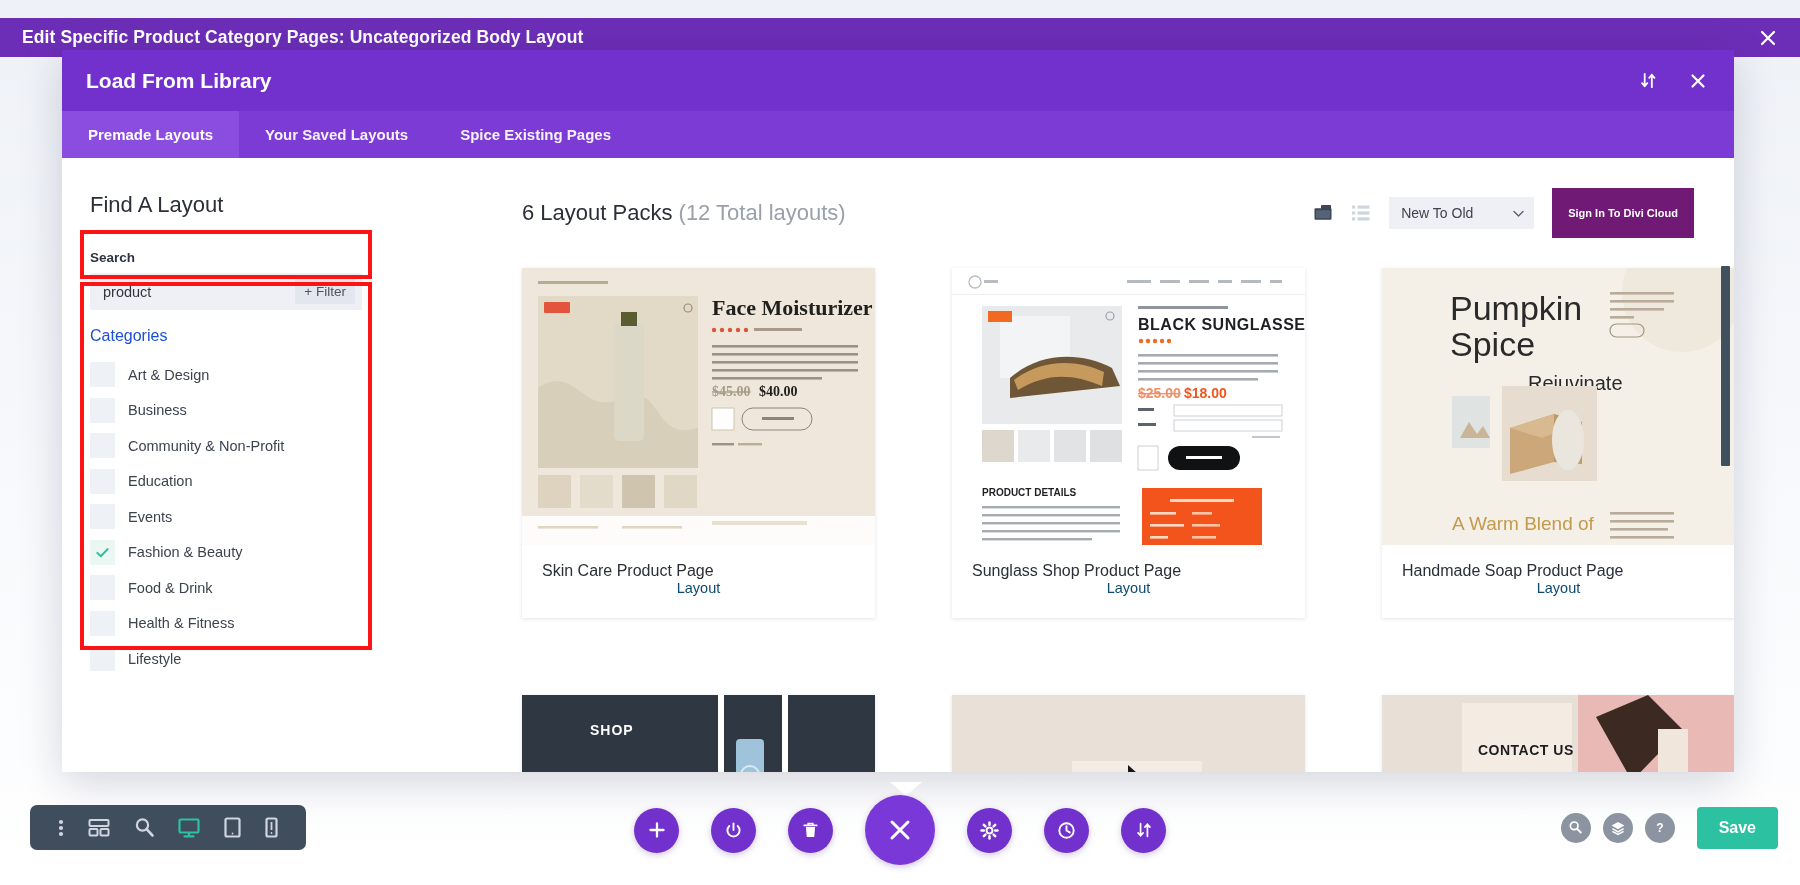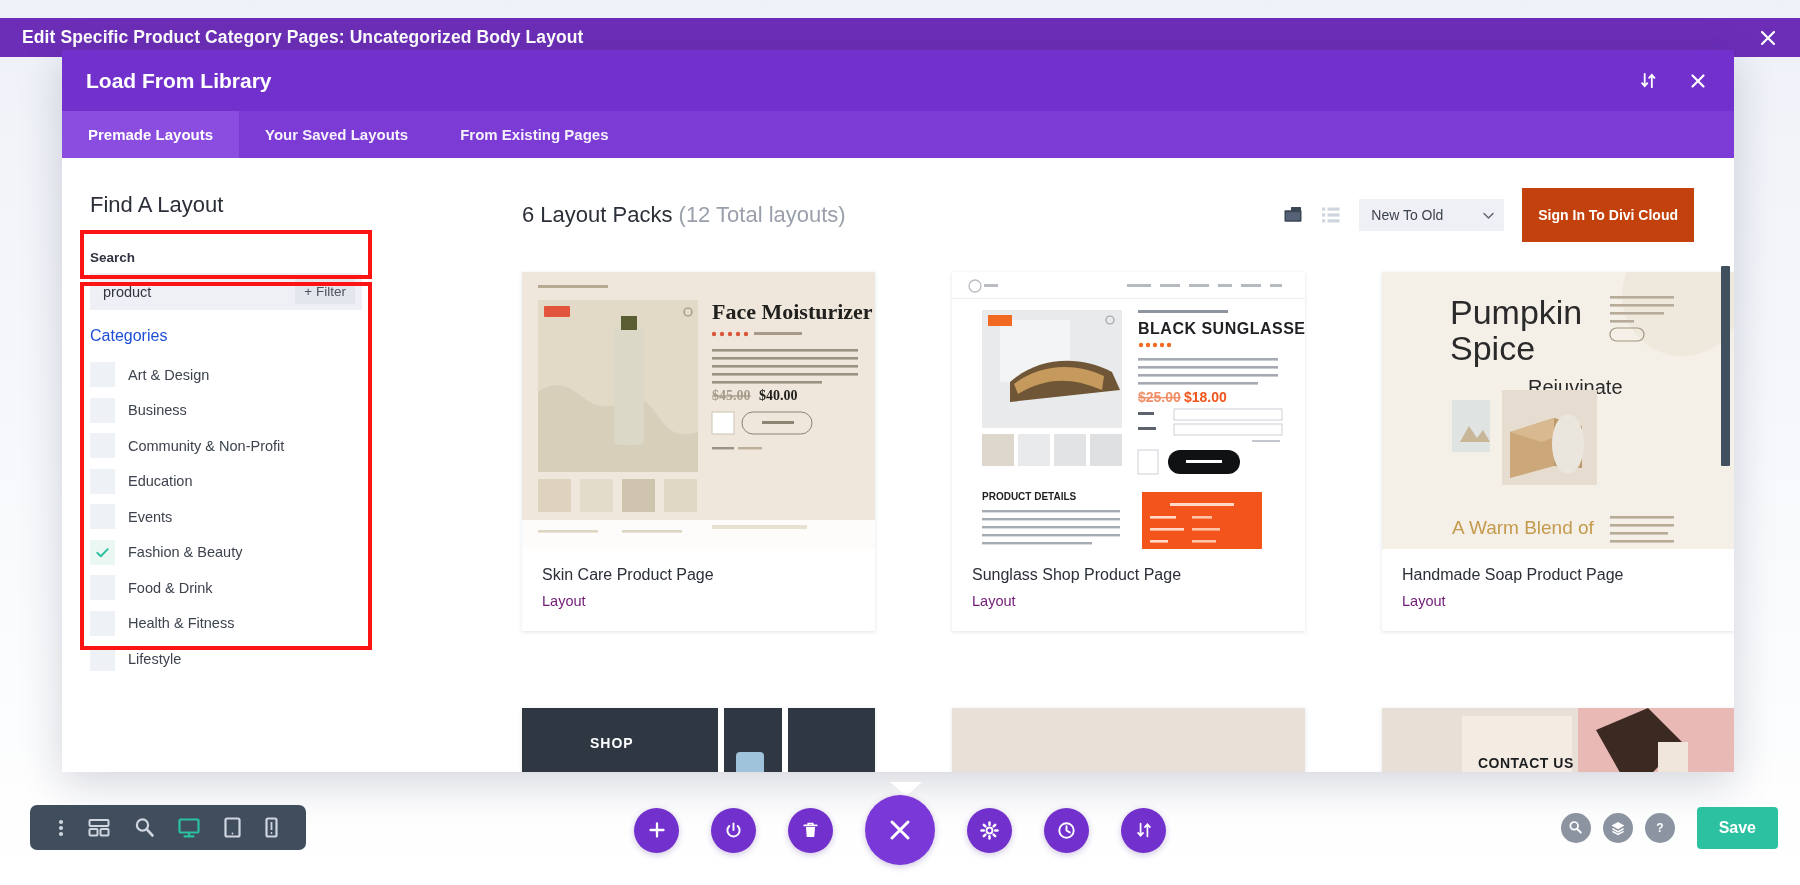--- a/index.html
+++ b/index.html
@@ -89,30 +89,30 @@
   .content-head { display: flex; align-items: center; justify-content: space-between; margin-bottom: 30px; }
   .packs-title { font-size: 22px; color: #2b2f38; }
   .packs-title .muted { color: #9aa0ab; }
   .content-ctrls { display: flex; align-items: center; gap: 18px; }
   .viewicon { cursor: pointer; display: flex; }
   .sortsel {
     width: 145px; height: 32px; background: #eef0f5; display: flex; align-items: center;
     justify-content: space-between; padding: 0 10px 0 12px; font-size: 14px; color: #3d434e; cursor: pointer;
   }
   .cloudbtn {
-    background: #c2410c; color: #fff; font-size: 14px; font-weight: 700;
+    background: #701a75; color: #fff; font-size: 11px; font-weight: 700;
     padding: 19px 16px; cursor: pointer;
   }
 
   .cards { display: grid; grid-template-columns: repeat(3, 353px); gap: 77px 77px; }
   .card { background: #fff; box-shadow: 0 1px 4px rgba(30,40,70,.13); }
   .thumb { height: 277px; overflow: hidden; position: relative; }
   .card-meta { padding: 17px 20px 22px 20px; }
-  .card-title { font-size: 16px; color: #2b2f38; margin-bottom: 9px; }
-  .card-sub { font-size: 14.5px; color: #701a75; }
+  .card-title { font-size: 16px; color: #2b2f38; }
+  .card-sub { font-size: 14.5px; color: #0c4a6e; text-align: center; }
 
   
   .mini { position: absolute; inset: 0; }
 
   .scrollbar {
     position: absolute; right: 4px; top: 108px; width: 9px; height: 200px;
     background: #41505e; border-radius: 1px;
   }
 
   
@@ -185,21 +185,21 @@
     </div>
 
     <div class="modal-tabs">
       <div class="tab active">
         <span>Premade Layouts</span>
       </div>
       <div class="tab">
         <span>Your Saved Layouts</span>
       </div>
       <div class="tab">
-        <span>From Existing Pages</span>
+        <span>Spice Existing Pages</span>
       </div>
     </div>
 
     <div class="modal-body">
 
       <div class="sidebar">
         <h2>Find A Layout</h2>
 
         <div class="search-label">Search</div>
 

